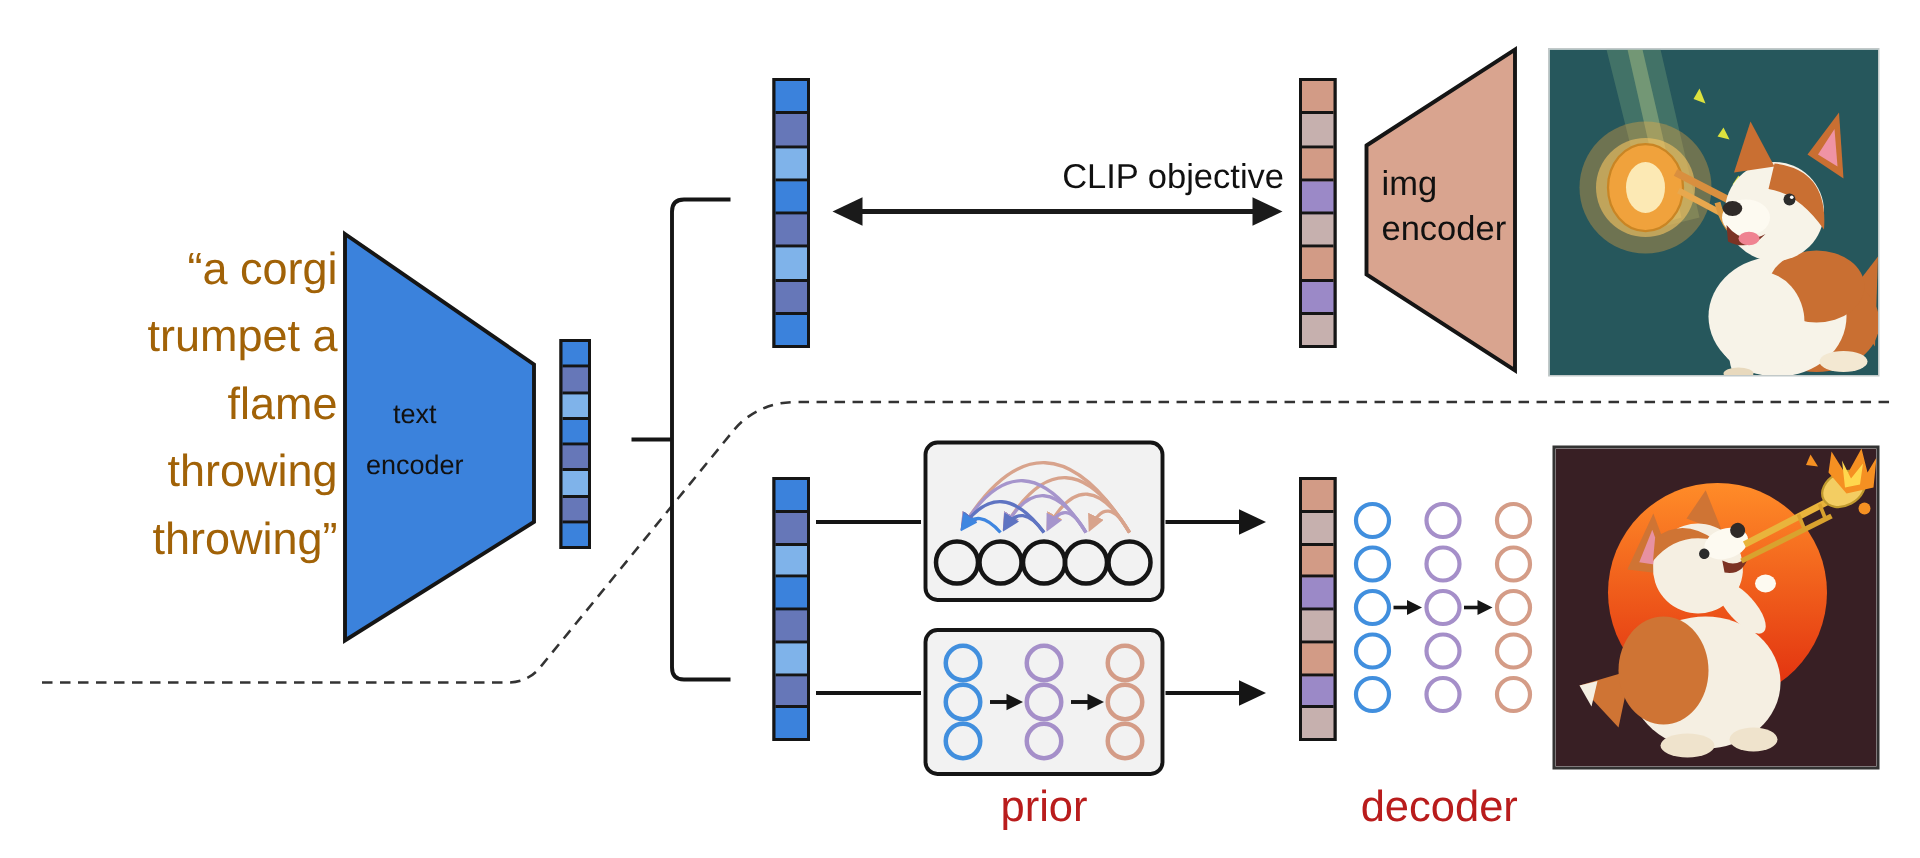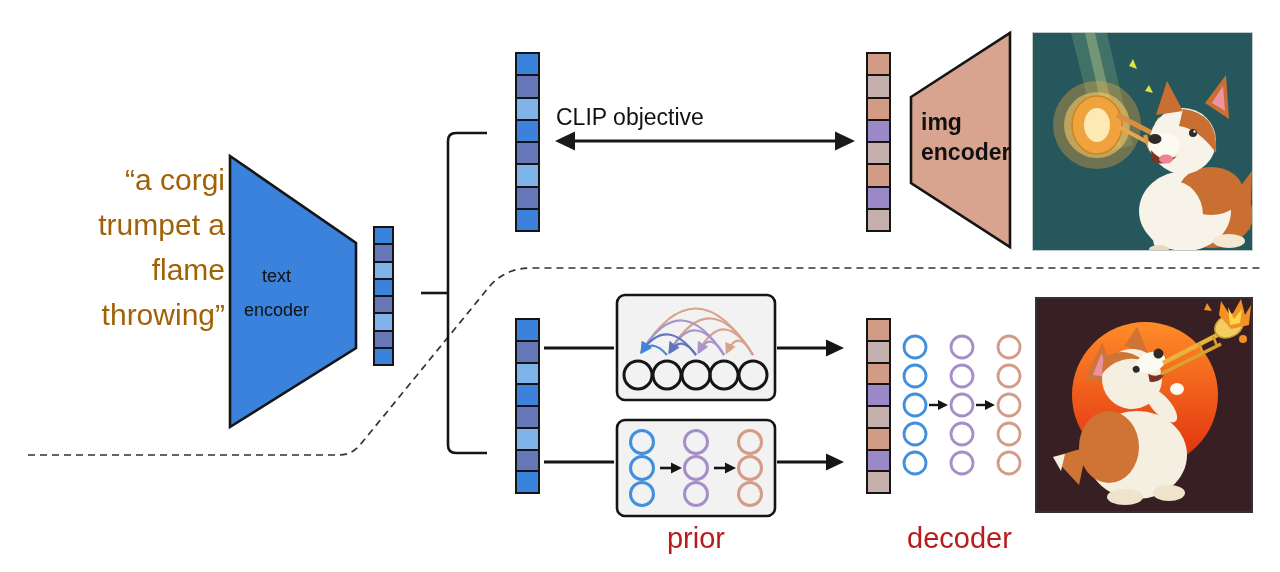--- a/index.html
+++ b/index.html
@@ -6,22 +6,22 @@
   .scene{position:relative;width:1280px;height:572px;background:#fff;overflow:hidden;
          font-family:"Liberation Sans", sans-serif;}
   .abs{position:absolute;}
   svg{display:block;}
   .prompt{font-size:30px;line-height:45px;text-align:right;font-weight:400;}
   .embedding{position:absolute;display:flex;flex-direction:column;border:2px solid #151515;
              box-sizing:border-box;background:#151515;}
   .embedding .cell{flex:1;border-bottom:2px solid #151515;}
   .embedding .cell:last-child{border-bottom:none;}
   .enc-label{font-size:18px;line-height:34px;color:#111;text-align:center;}
-  .enc-label-sm{font-size:23px;line-height:30px;color:#111;font-weight:bold;}
-  .clip-label{font-size:23px;text-align:left;color:#111;}
+  .enc-label-sm{font-size:23px;line-height:30px;color:#111;}
+  .clip-label{font-size:23px;text-align:right;color:#111;}
   .stage-label{font-size:29px;text-align:center;color:#b91c1c;}
   .imgframe{position:absolute;box-sizing:border-box;}
 </style>
 </head>
 <body>
 
 <div class="scene">
 
   <svg class="abs" style="left:0;top:0;" width="1280" height="572" viewBox="0 0 1280 572">
     <defs>
@@ -144,20 +144,21 @@
       <polygon points="948,405 938,400 938,410" fill="#151515"></polygon>
       <line x1="976" y1="405" x2="986" y2="405" stroke="#151515" stroke-width="2.4"></line>
       <polygon points="995,405 985,400 985,410" fill="#151515"></polygon>
     </g>
   </svg>
 
   <div class="abs prompt" style="left:10px;top:157px;width:215px;color:#a16207;">
     <div>“a corgi</div>
     <div>trumpet a</div>
     <div>flame</div>
+    <div>throwing</div>
     <div>throwing”</div>
   </div>
 
   <div class="abs enc-label" style="left:244px;top:259px;">
     <div>text</div>
     <div>encoder</div>
   </div>
   <div class="abs enc-label-sm" style="left:921px;top:107px;">
     <div>img</div>
     <div>encoder</div>

